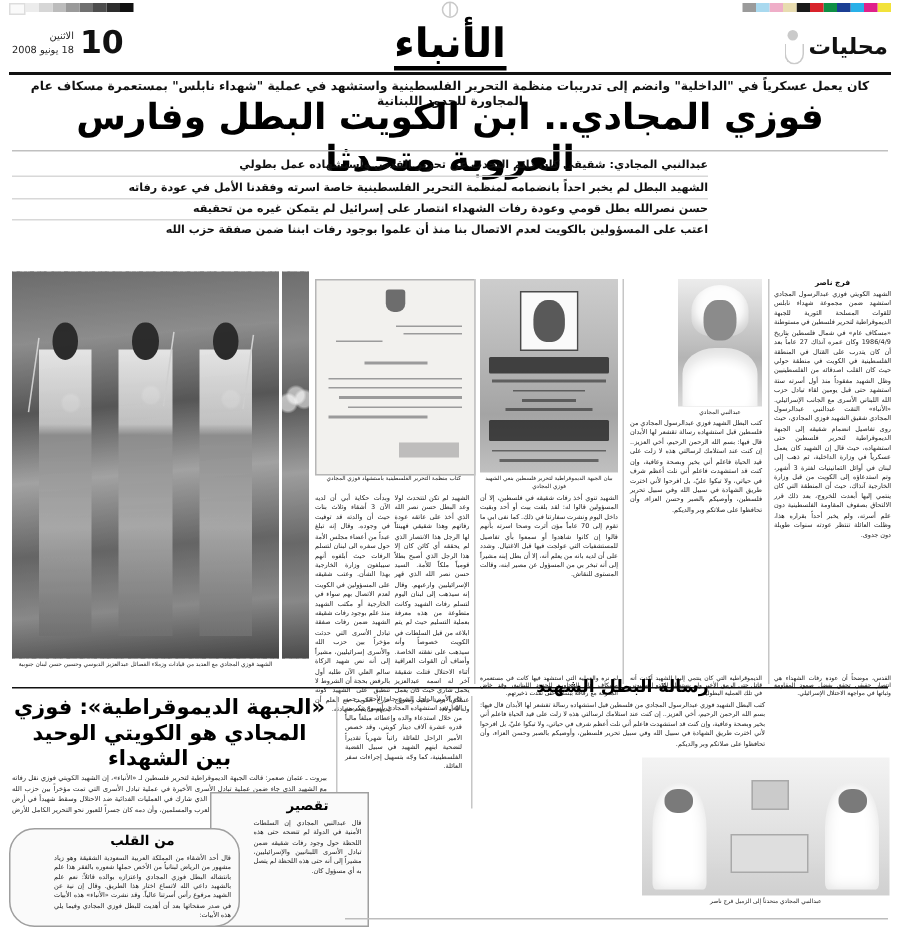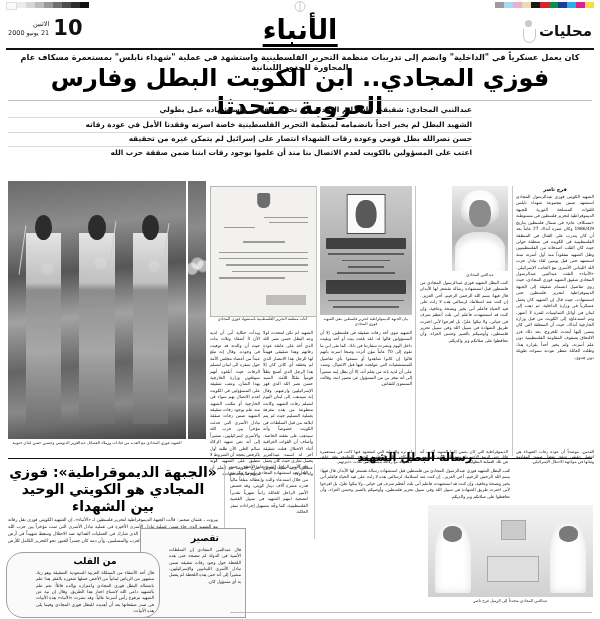--- a/index.html
+++ b/index.html
@@ -164,21 +164,21 @@
       <i style="background:#a9d9ef"></i>
         <i style="background:#9b9b9b"></i>
     </div>
   </div>
 
   <div class="masthead">
     <div class="dateblk">
       <div class="pagenum">10</div>
       <div class="dt">
         <div>الاثنين</div>
-        <div>21 يونيو 2000</div>
+        <div>18 يونيو 2008</div>
       </div>
     </div>
 
     <div class="logo">
       <span>الأنباء</span>
       <span class="ul"></span>
     </div>
 
     <div class="section-tag">
       <span class="lbl">محليات</span>

